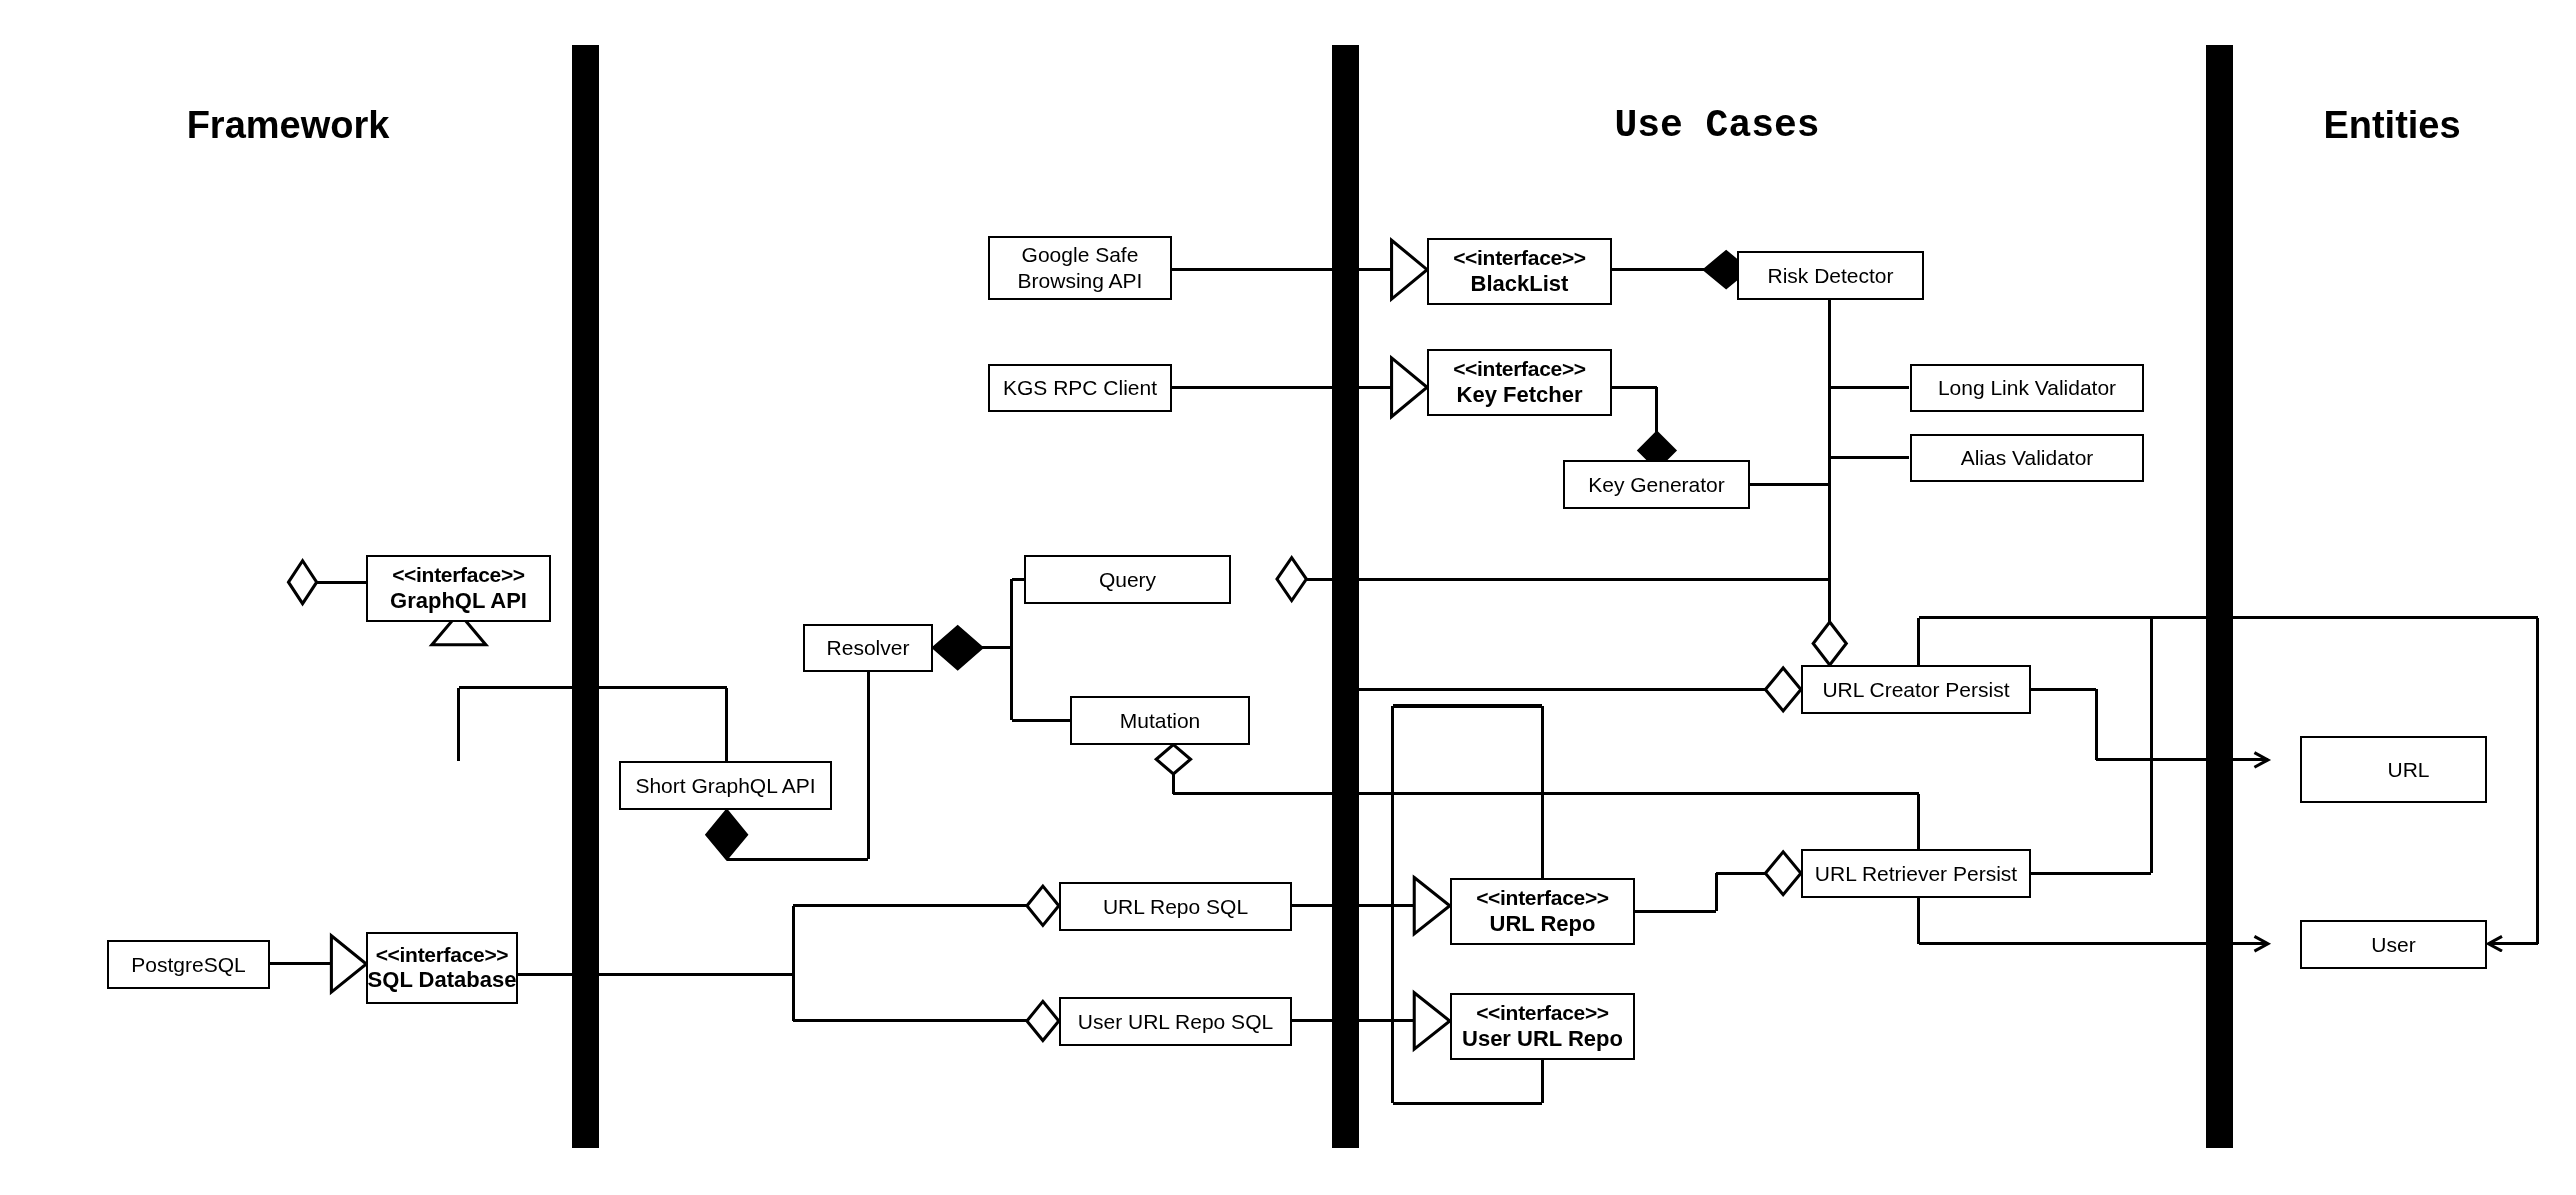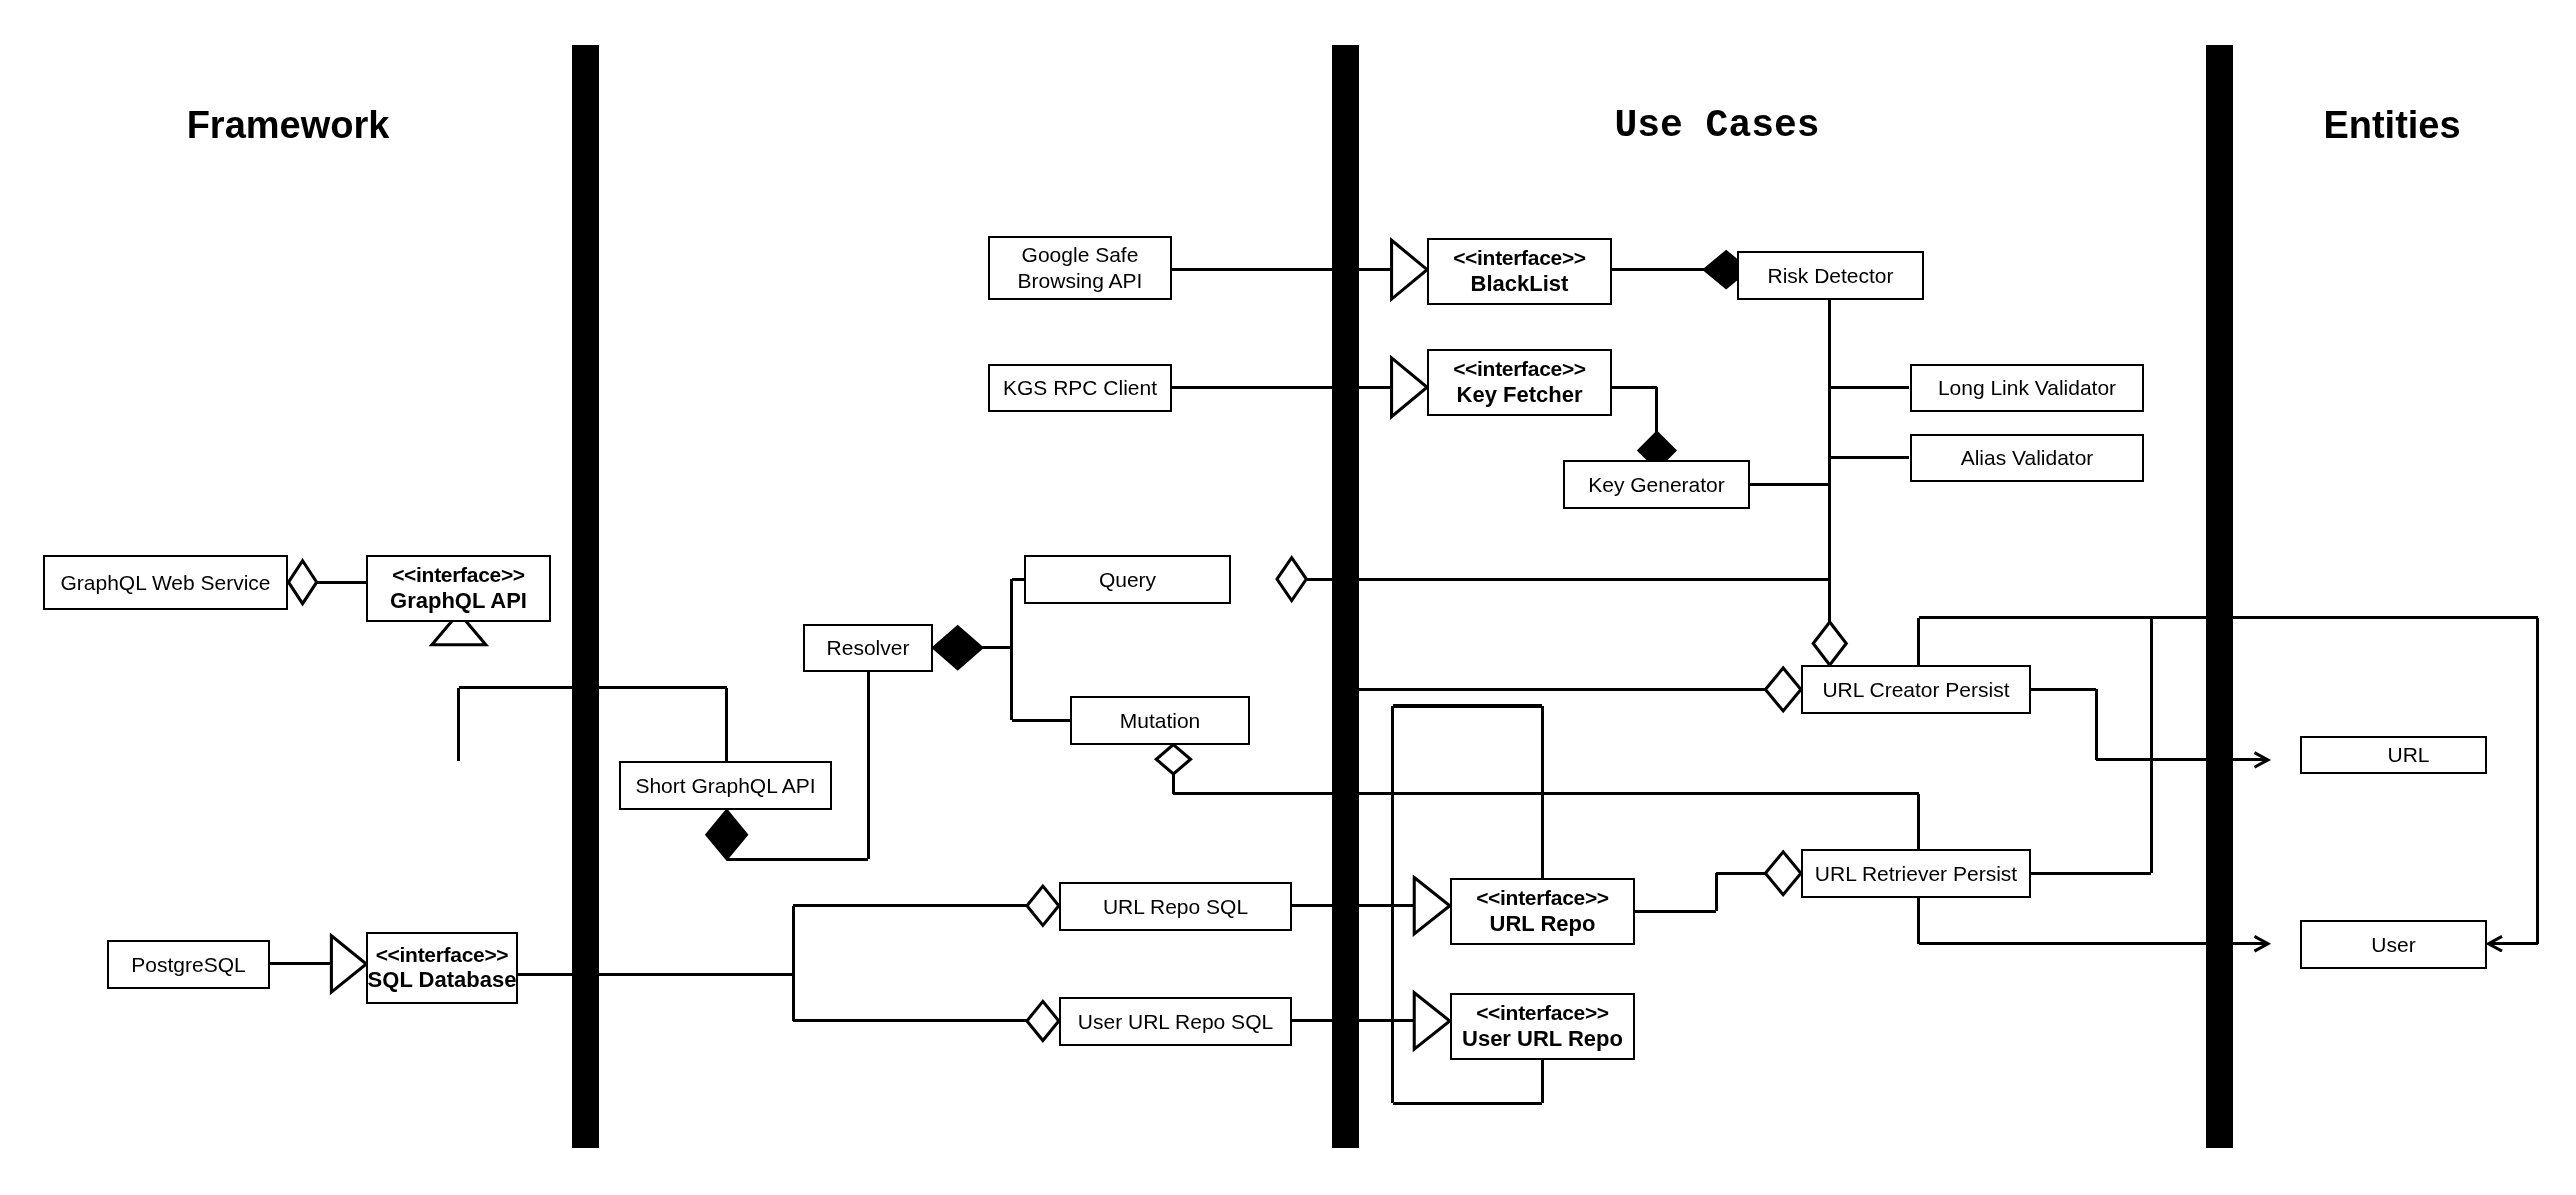--- a/index.html
+++ b/index.html
@@ -192,23 +192,20 @@
 
   <div class="node plain" style="left:988px;top:236px;width:184px;height:64px;">
     <span class="ln">Google Safe</span>
     <span class="ln">Browsing API</span>
   </div>
 
   <div class="node plain" style="left:988px;top:364px;width:184px;height:48px;">
     <span class="ln">KGS RPC Client</span>
   </div>
 
-  <div class="node plain" style="left:43px;top:555px;width:245px;height:55px;">
-    <span class="ln">GraphQL Web Service</span>
-  </div>
 
   <div class="node plain" style="left:91px;top:940px;width:163px;height:49px;margin-left:16px;">
     <span class="ln">PostgreSQL</span>
   </div>
 
   <div class="node iface" style="left:1427px;top:238px;width:185px;height:67px;">
     <span class="ln stereo">&lt;&lt;interface&gt;&gt;</span>
     <span class="ln name">BlackList</span>
   </div>
 
@@ -278,21 +275,21 @@
   <div class="node iface" style="left:1450px;top:878px;width:185px;height:67px;">
     <span class="ln stereo">&lt;&lt;interface&gt;&gt;</span>
     <span class="ln name">URL Repo</span>
   </div>
 
   <div class="node iface" style="left:1450px;top:993px;width:185px;height:67px;">
     <span class="ln stereo">&lt;&lt;interface&gt;&gt;</span>
     <span class="ln name">User URL Repo</span>
   </div>
 
-  <div class="node plain" style="left:2300px;top:736px;width:187px;height:38px;padding-left:30px;">
+  <div class="node plain" style="left:2300px;top:736px;width:187px;height:67px;padding-left:30px;">
     <span class="ln">URL</span>
   </div>
 
   <div class="node plain" style="left:2300px;top:920px;width:187px;height:49px;">
     <span class="ln">User</span>
   </div>
 
 </div>
 
 

